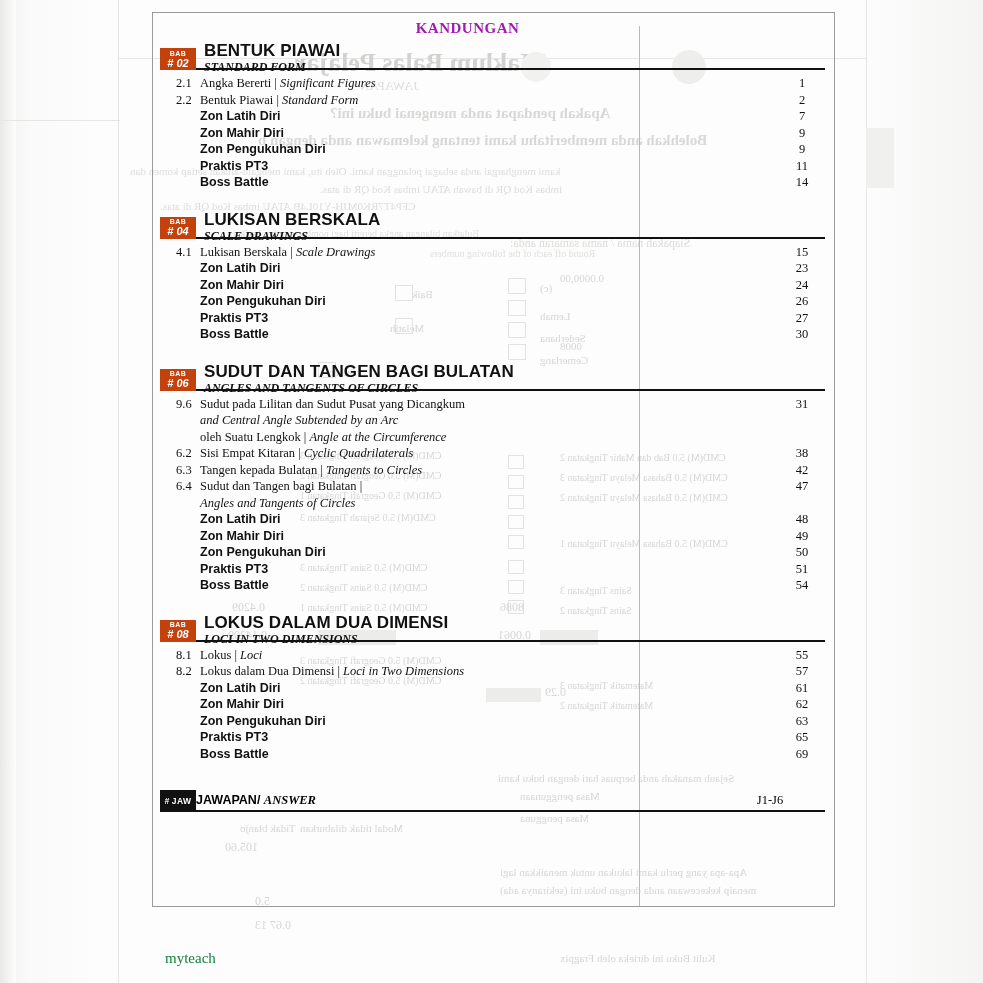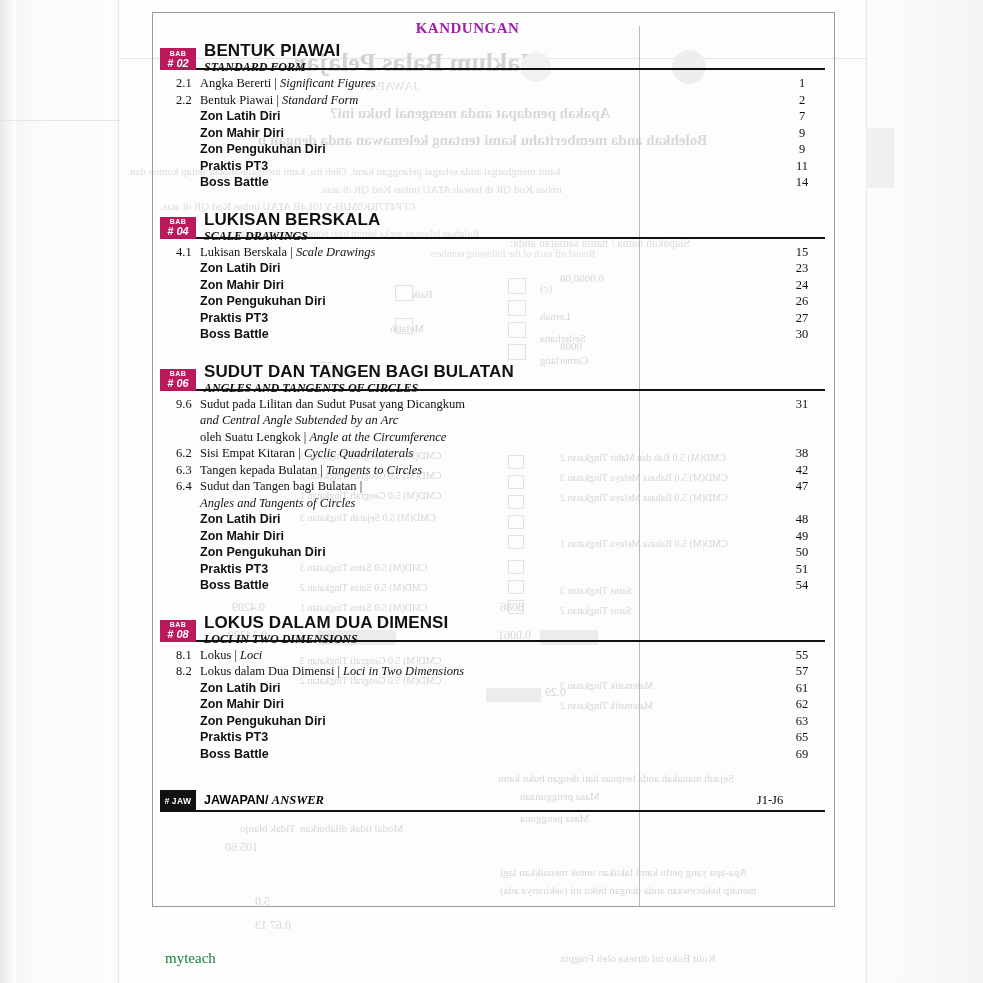--- a/index.html
+++ b/index.html
@@ -102,21 +102,21 @@
   
   .chapter {
     margin-bottom: 8px;
   }
   .chapter-head {
     display: flex;
     align-items: stretch;
     height: 22px;
   }
   .bab-tag {
-    background: #be185d;
+    background: #c2410c;
     color: #fff;
     width: 36px;
     min-width: 36px;
     display: flex;
     flex-direction: column;
     align-items: center;
     justify-content: center;
     line-height: 1;
     padding: 1px 0;
     box-sizing: border-box;
@@ -227,21 +227,21 @@
   .jaw-tag .slash {
     font-style: italic;
     margin-right: 2px;
   }
   .answer-wrap {
     flex: 1;
     display: flex;
     align-items: center;
     justify-content: space-between;
     border-bottom: 2px solid #111;
-    padding-left: 8px;
+    padding-left: 0;
     padding-right: 0;
     box-sizing: border-box;
     gap: 16px;
   }
   .answer-label {
     font-family: "Liberation Sans", sans-serif;
     font-weight: bold;
     font-size: 12.5px;
   }
   .answer-label i { font-family: "Liberation Serif", serif; font-style: italic; }

